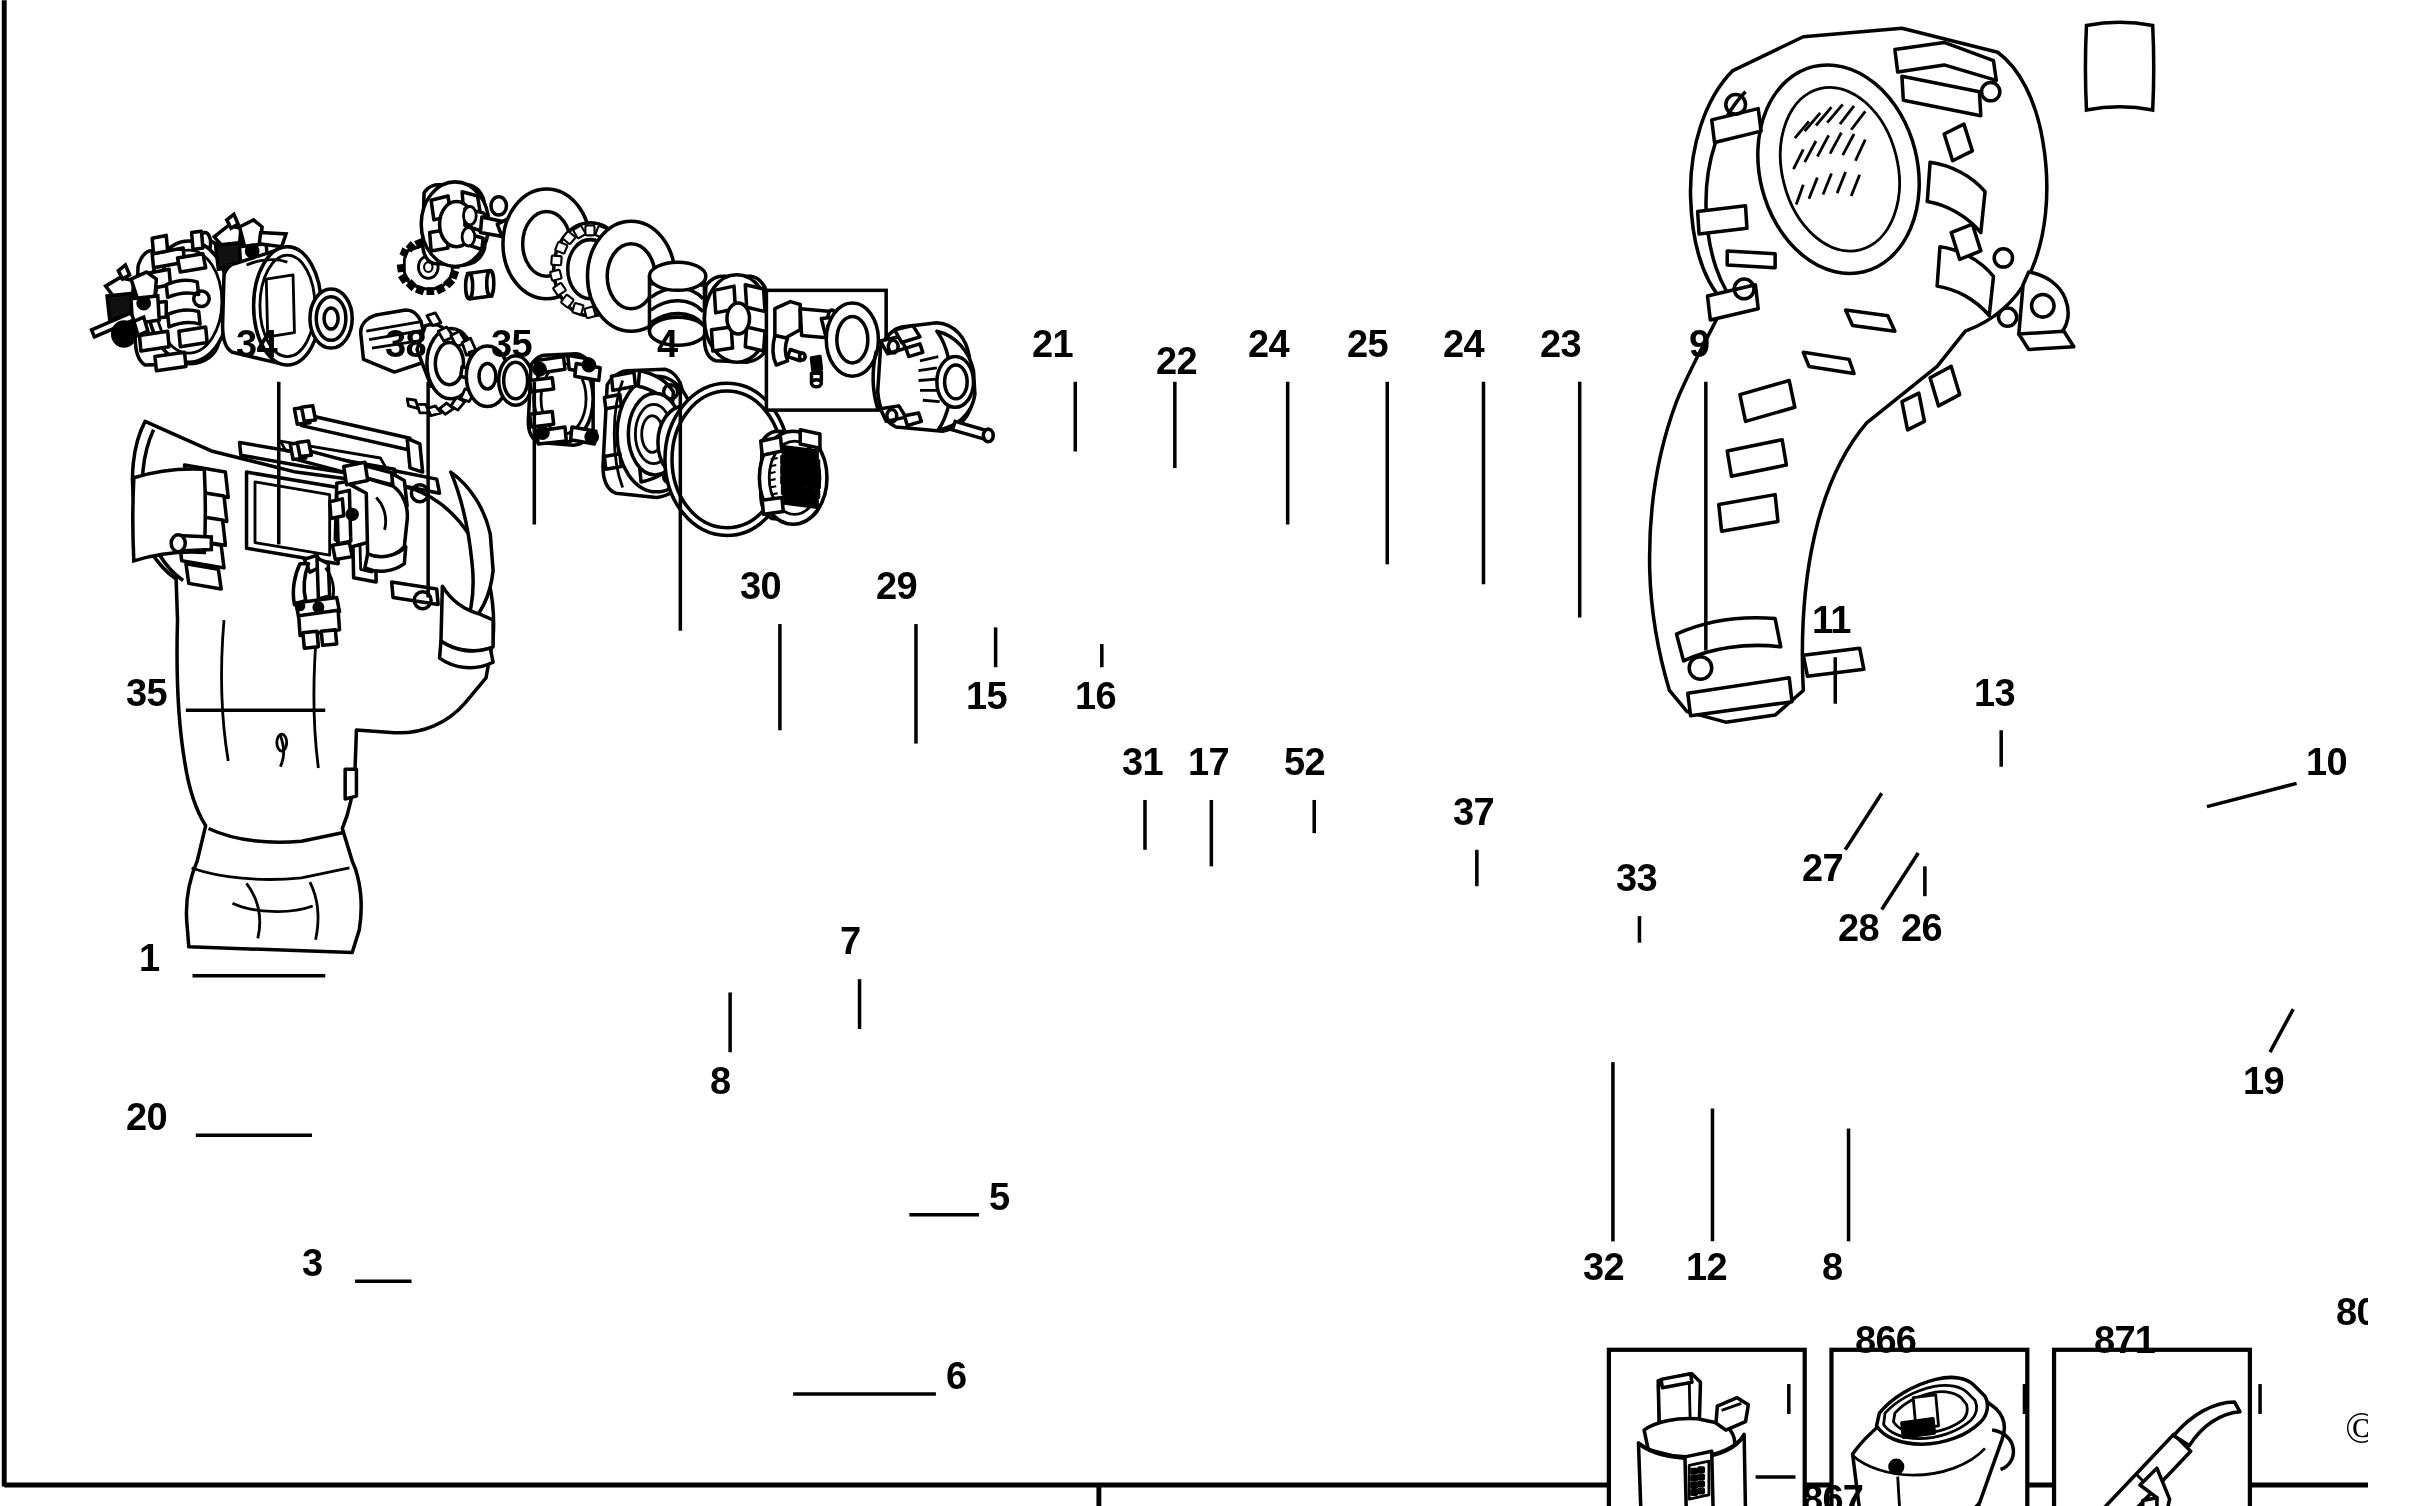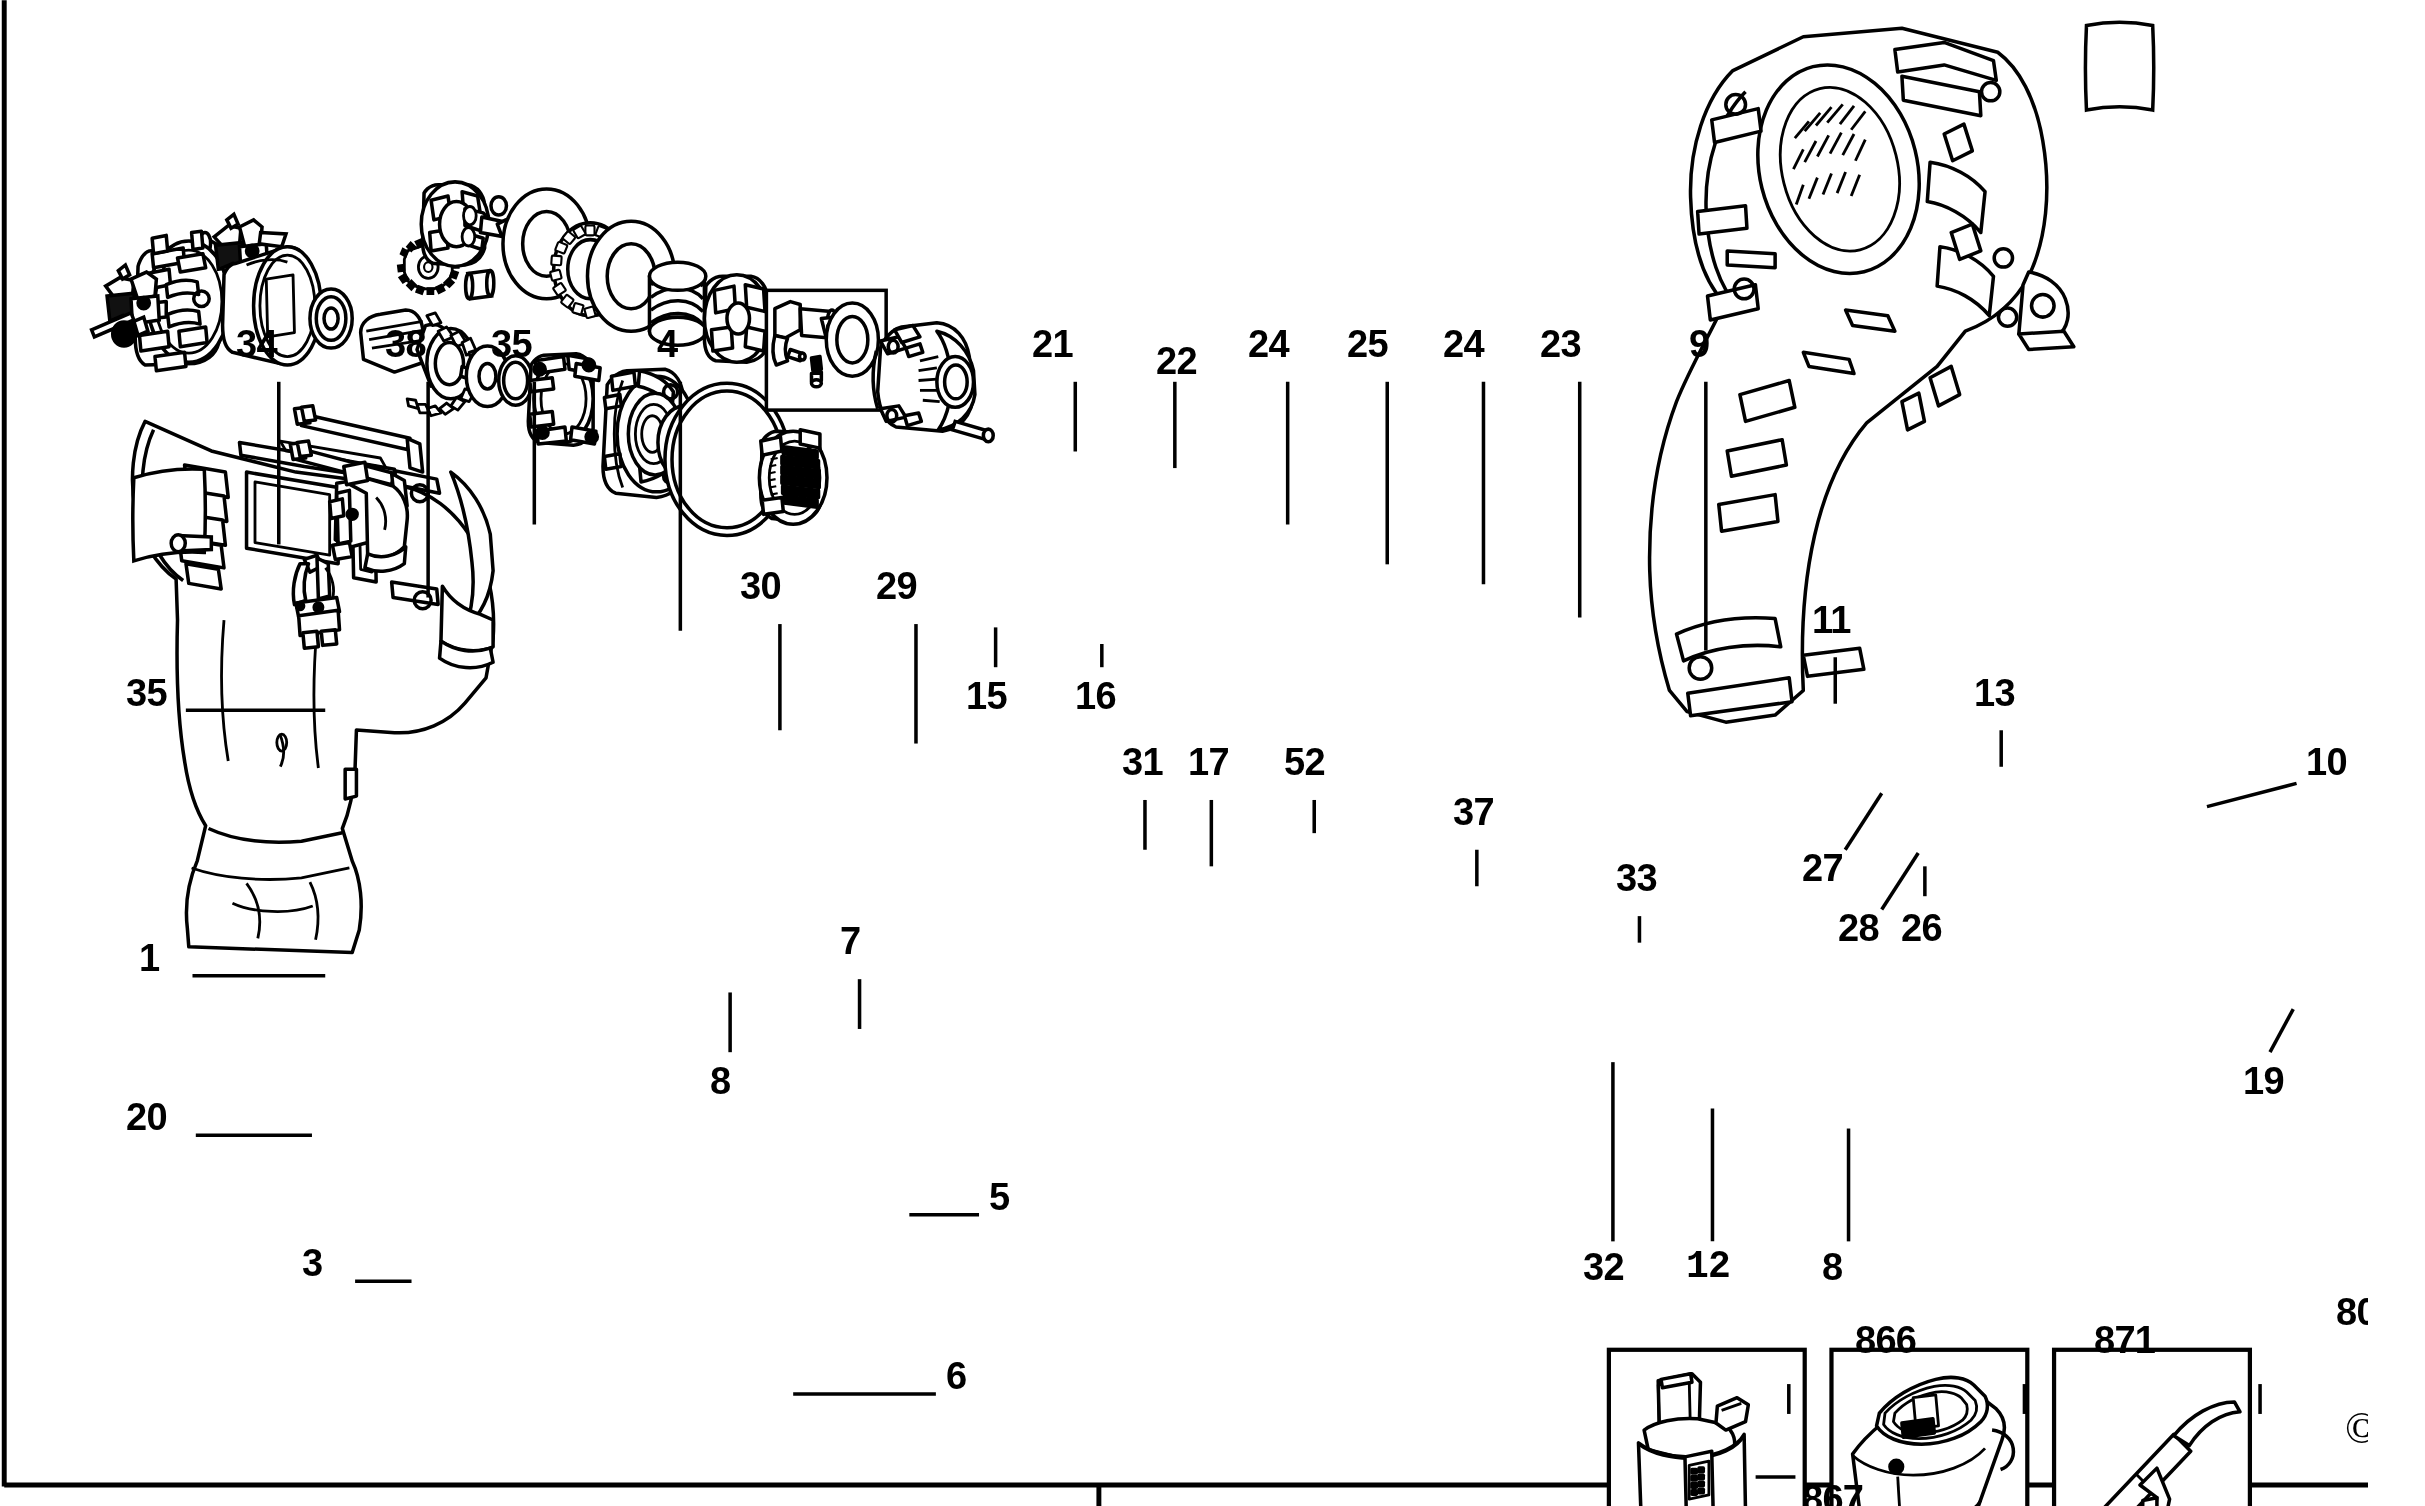--- a/index.html
+++ b/index.html
@@ -678,21 +678,21 @@
       <div class="lbl" style="left: 1901px; top: 909px;">26</div>
       <div class="lbl" style="left: 2243px; top: 1062px;">19</div>
       <div class="lbl" style="left: 139px; top: 939px;">1</div>
       <div class="lbl" style="left: 126px; top: 1098px;">20</div>
       <div class="lbl" style="left: 840px; top: 922px;">7</div>
       <div class="lbl" style="left: 710px; top: 1062px;">8</div>
       <div class="lbl" style="left: 302px; top: 1244px;">3</div>
       <div class="lbl" style="left: 989px; top: 1178px;">5</div>
       <div class="lbl" style="left: 946px; top: 1357px;">6</div>
       <div class="lbl" style="left: 1583px; top: 1248px;">32</div>
-      <div class="lbl" style="left: 1686px; top: 1248px; font-family: Liberation Mono, monospace;">12</div>
+      <div class="lbl" style="left: 1686px; top: 1248px;">12</div>
       <div class="lbl" style="left: 1822px; top: 1248px;">8</div>
       <div class="lbl" style="left: 1802px; top: 1447px; margin-top: 33px;">867</div>
       <div class="lbl" style="left: 1855px; top: 1321px;">866</div>
       <div class="lbl" style="left: 2094px; top: 1321px;">871</div>
       <div class="lbl" style="left: 2336px; top: 1293px;">800</div>
     </div>
   <div class="copy" style="left:2345px;top:1407px;">©</div>
 
 </div>
 

